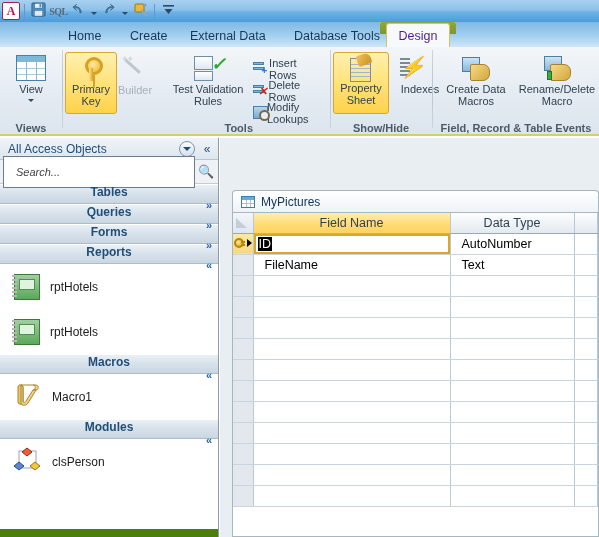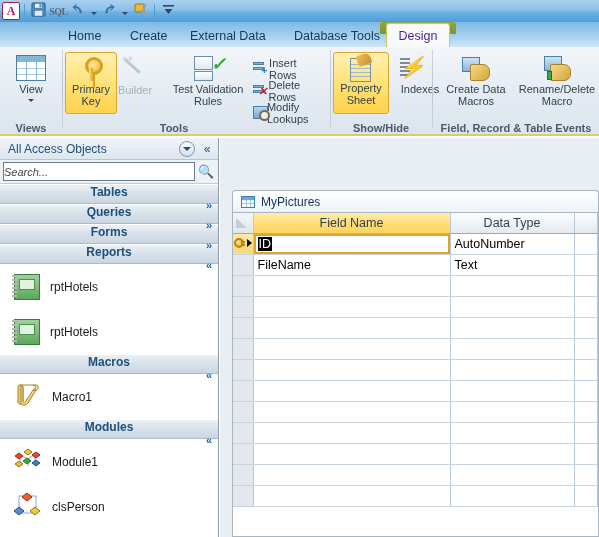--- a/index.html
+++ b/index.html
@@ -233,23 +233,23 @@
   .nav-title { flex: 1; font-size: 12px; color: #1f4e79; font-weight: normal; padding-left: 5px; }
   .nav-dd {
     width: 16px; height: 16px; border-radius: 50%;
     background: linear-gradient(to bottom, #fbfdff, #d3e0ec);
     border: 1px solid #7f95a8; display: flex; align-items: center; justify-content: center;
   }
   .nav-collapse { width: 16px; color: #1f4e79; font-size: 12px; text-align: center; }
   .nav-search { height: 24px; padding: 2px 3px; display: flex; align-items: center; gap: 2px;
     background: #eef2f6; border-bottom: 1px solid #c3ccd5; }
   .search-box {
-    flex: 1; height: 19px; background: #fff; border: 1px solid #6b7d8d;
+    flex: 1; height: 32px; background: #fff; border: 1px solid #6b7d8d;
     font-size: 11px; font-style: italic; color: #444; display: flex; align-items: center;
-    padding-left: 0;
+    padding-left: 12px;
   }
   .search-ico { width: 18px; text-align: center; color: #2166a8; font-size: 13px; }
 
   .nav-group {
     height: 20px; background: linear-gradient(to bottom, #eaf0f6 0%, #d7e1ea 50%, #c9d6e2 100%);
     border-top: 1px solid #ffffff; border-bottom: 1px solid #aebbc8;
     display: flex; align-items: center; padding: 0 6px;
     font-size: 12px; font-weight: bold; color: #1f4e79; flex-direction: column;
   }
   .nav-group .chev { margin-left: auto; font-size: 11px; color: #2166a8; }
@@ -298,21 +298,21 @@
 
   .grid-wrap {
     position: absolute; left: 12px; top: 74px; width: 367px; bottom: 0;
     background: #fff; border: 1px solid #a8b6c2; border-top: 1px solid #a8b6c2;
     overflow: hidden;
   }
   .grid-table { width: 100%; border-collapse: collapse; table-layout: fixed; }
   .grid-table th, .grid-table td {
     border-right: 1px solid #b9c8d6; border-bottom: 1px solid #c8d4de;
     height: 21px; font-size: 12.5px; color: #000; text-align: left;
-    padding: 0 4px; vertical-align: middle; overflow: hidden; white-space: nowrap;
+    padding: 0 11px; vertical-align: middle; overflow: hidden; white-space: nowrap;
   }
   .grid-table th {
     background: linear-gradient(to bottom, #fdfdfd, #e3e9ef);
     text-align: center; font-weight: normal; color: #31414f; height: 20px;
     border-bottom: 1px solid #9aa9b7;
   }
   .col-sel { width: 20px; }
   .col-fn  { width: 197px; }
   .col-dt  { width: 124px; }
   .th-sel {
@@ -486,21 +486,21 @@
           <i class="mark-x">✕</i>
         </span>
         <span>Delete Rows</span>
       </div>
 
       <div class="small-btn" style="left:190px; top:53px;">
         <span class="ico-lookup"></span>
         <span>Modify Lookups</span>
       </div>
 
-      <div class="rgroup-label" style="left:16px; width:190px;">Tools</div>
+      <div class="rgroup-label" style="left:0; width:190px;text-align:right;">Tools</div>
     </div>
     <div class="rgroup-div" style="left:330px;"></div>
 
     <div class="rgroup" style="left:331px; width:100px;">
       <div class="big-btn btn-hl" style="left:2px; top:4px; width:56px; height:62px;">
         <span class="ico ico-propsheet"></span>
         <span class="lbl" style="margin-top:1px;">Property Sheet</span>
       </div>
       <div class="big-btn" style="left:58px; top:4px; width:46px;">
         <span class="ico ico-idx">
@@ -582,34 +582,20 @@
           <path d="M7 3 L22 3 C25 3 25 8 22 8 L19 8 C22 8 22 3 19 3" fill="#f2dc9a" stroke="#a8822a"></path>
           <path d="M7 3 L7 21 C7 24 12 24 14 21 L22 8 L19 8 L12 19 C11 21 9 21 9 19 L9 5 Z" fill="#efd687" stroke="#a8822a"></path>
         </svg>
       </span>
       <span>Macro1</span>
     </div>
 
     <div class="nav-group">
       <span>Modules</span>
       <span class="chev">«</span>
-    </div>
-    <div class="nav-item">
-      <span>
-        <svg width="28" height="26" viewBox="0 0 28 26">
-          <path d="M6 8 L14 12 M14 12 L21 7 M14 12 L14 19 M6 8 L6 15 M21 7 L21 14" stroke="#b0b8c0" stroke-width="1.3" fill="none"></path>
-          <polygon points="14,2 18,5 14,8 10,5" fill="#f0c93a" stroke="#9c7415"></polygon>
-          <polygon points="5,6 9,9 5,12 1,9" fill="#e04a2a" stroke="#a02810"></polygon>
-          <polygon points="22,5 26,8 22,11 18,8" fill="#e04a2a" stroke="#a02810"></polygon>
-          <polygon points="13,11 17,14 13,17 9,14" fill="#3fa83f" stroke="#1f7a1f"></polygon>
-          <polygon points="5,14 9,17 5,20 1,17" fill="#e8b93a" stroke="#9c7415"></polygon>
-          <polygon points="22,13 26,16 22,19 18,16" fill="#4a78c8" stroke="#284a90"></polygon>
-        </svg>
-      </span>
-      <span>Module1</span>
     </div>
     <div class="nav-item">
       <span>
         <svg width="28" height="26" viewBox="0 0 28 26">
           <rect x="5" y="4" width="17" height="17" fill="none" stroke="#8fa8c0"></rect>
           <polygon points="13,1 18,5 13,9 8,5" fill="#e8603a" stroke="#a02810"></polygon>
           <polygon points="5,15 10,19 5,23 0,19" fill="#5a88cc" stroke="#284a90"></polygon>
           <polygon points="21,15 26,19 21,23 16,19" fill="#f0c93a" stroke="#9c7415"></polygon>
         </svg>
       </span>

